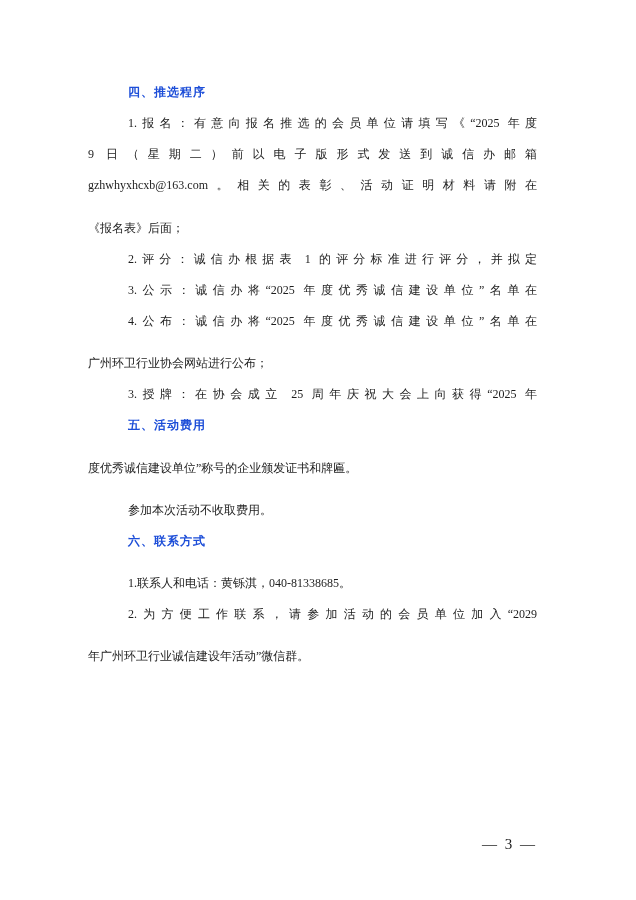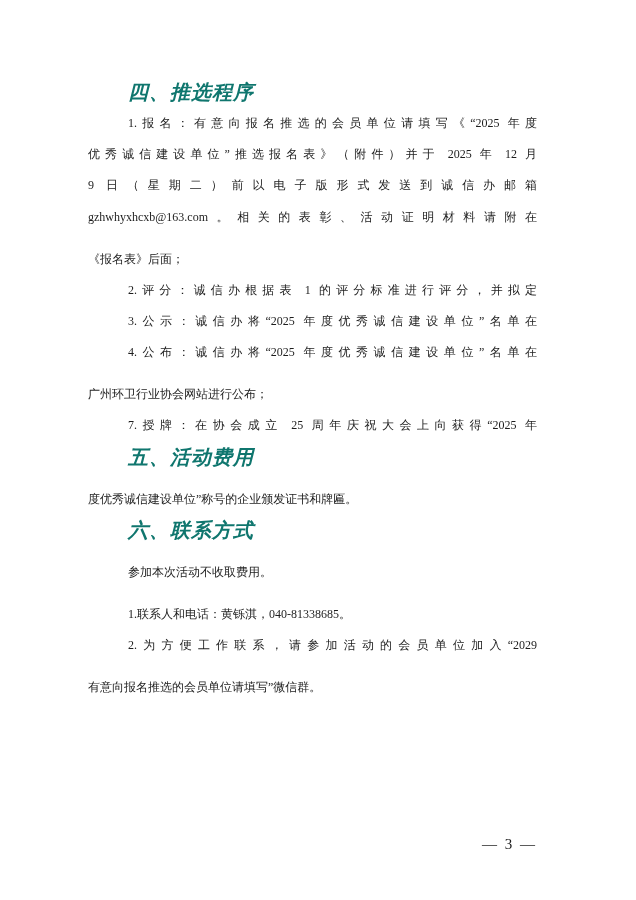--- a/index.html
+++ b/index.html
@@ -33,26 +33,25 @@
   .ln.last {
     text-align-last: left;
     margin-top: 11px;
   }
   .ln.indent {
     text-indent: 40px;
   }
   .ln.heading {
     font-family: "Liberation Sans", "DejaVu Sans", sans-serif;
     font-weight: 700;
-    font-size: 20px;
+    font-size: 12px;
     letter-spacing: 1px;
     text-align-last: left;
     text-indent: 40px;
-    color: #0f766e;
-    font-style: italic;
+    color: #1d4ed8;
   }
   .pageno {
     position: absolute;
     top: 833px;
     left: 88px;
     width: 449px;
     text-align: right;
     font-size: 15px;
     line-height: 22px;
     letter-spacing: 2px;
@@ -60,31 +59,30 @@
     font-family: "Liberation Serif", "DejaVu Serif", serif;
   }
 </style>
 </head>
 <body>
 
 <div class="page">
   <div class="content">
     <div class="ln heading">四、推选程序</div>
     <div class="ln indent">1.报名：有意向报名推选的会员单位请填写《“2025 年度</div>
-    <div class="ln">优秀诚信建设单位”推选报名表》（附件）并于 2025 年 12 月</div>
     <div class="ln">9 日（星期二）前以电子版形式发送到诚信办邮箱</div>
     <div class="ln">gzhwhyxhcxb@163.com。相关的表彰、活动证明材料请附在</div>
     <div class="ln last">《报名表》后面；</div>
     <div class="ln indent">2.评分：诚信办根据表 1 的评分标准进行评分，并拟定</div>
     <div class="ln indent">3.公示：诚信办将“2025 年度优秀诚信建设单位”名单在</div>
     <div class="ln indent">4.公布：诚信办将“2025 年度优秀诚信建设单位”名单在</div>
     <div class="ln last">广州环卫行业协会网站进行公布；</div>
-    <div class="ln indent">7.授牌：在协会成立 25 周年庆祝大会上向获得“2025 年</div>
+    <div class="ln indent">3.授牌：在协会成立 25 周年庆祝大会上向获得“2025 年</div>
     <div class="ln heading">五、活动费用</div>
     <div class="ln last">度优秀诚信建设单位”称号的企业颁发证书和牌匾。</div>
+    <div class="ln indent last">参加本次活动不收取费用。</div>
     <div class="ln heading">六、联系方式</div>
-    <div class="ln indent last">参加本次活动不收取费用。</div>
     <div class="ln indent last">1.联系人和电话：黄铄淇，040-81338685。</div>
     <div class="ln indent">2.为方便工作联系，请参加活动的会员单位加入“2029</div>
-    <div class="ln last">有意向报名推选的会员单位请填写”微信群。</div>
+    <div class="ln last">年广州环卫行业诚信建设年活动”微信群。</div>
   </div>
   <div class="pageno">— 3 —</div>
 </div>
 
 </body></html>

